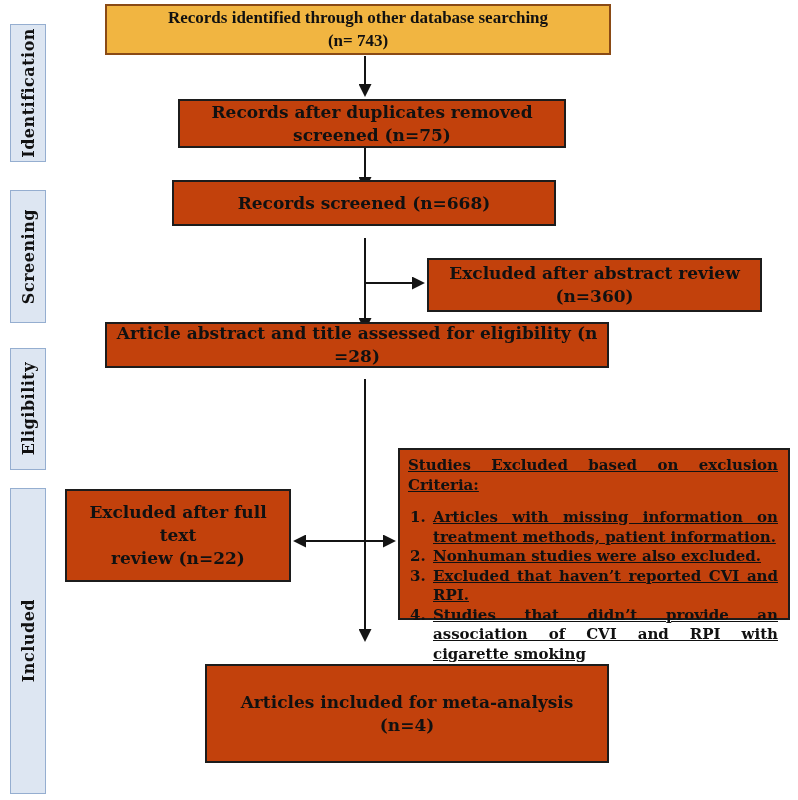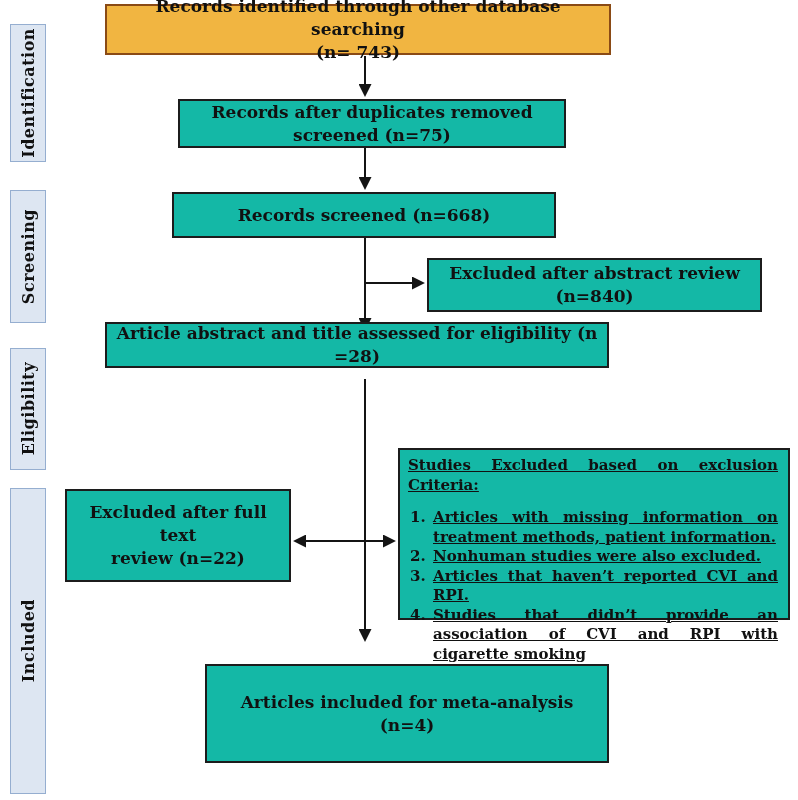--- a/index.html
+++ b/index.html
@@ -35,32 +35,33 @@
   .stage span{
     writing-mode:vertical-rl;
     transform:rotate(180deg);
     font-size:16px;
     letter-spacing:.5px;
     white-space:nowrap;
   }
   
   .fbox{
     position:absolute;
-    background:#14b8a6;
+    background:#c2410c;
     border:2px solid var(--box-border);
     display:flex;align-items:center;justify-content:center;
     text-align:center;
     font-size:17px;
     line-height:1.35;
     white-space:pre-line;
     padding:2px 8px;
   }
   .fbox.orange{
     background:var(--orange-fill);
     border:2px solid var(--orange-border);
+    font-family:Liberation Serif, serif;
   }
   .fbox.left-text{
     display:block;
     text-align:left;
     white-space:normal;
     padding:6px 10px 6px 8px;
     font-size:15px;
     line-height:1.3;
     text-decoration:underline;
   }
@@ -111,35 +112,35 @@
   <div class="stage" style="top:488px;height:306px">
     <span>Included</span>
   </div>
 
   <div class="fbox orange" style="left:105px;top:4px;width:506px;height:51px">Records identified through other database searching
 (n= 743)</div>
 
   <div class="fbox" style="left:178px;top:99px;width:388px;height:49px">Records after duplicates removed
 screened (n=75)</div>
 
-  <div class="fbox" style="left:172px;top:192px;width:384px;height:46px">Records screened (n=668)</div>
+  <div class="fbox" style="left:172px;top:180px;width:384px;height:46px">Records screened (n=668)</div>
 
   <div class="fbox" style="left:427px;top:258px;width:335px;height:54px">Excluded after abstract review
-(n=840)</div>
+(n=360)</div>
 
   <div class="fbox" style="left:105px;top:322px;width:504px;height:46px">Article abstract and title assessed for eligibility (n =28)</div>
 
   <div class="fbox" style="left:65px;top:489px;width:226px;height:93px">Excluded after full text
 review (n=22)</div>
 
   <div class="fbox left-text" style="left:398px;top:448px;width:392px;height:172px">
     <div class="criteria-title">Studies Excluded based on exclusion Criteria:</div>
     <ol class="criteria-list">
       <li>Articles with missing information on treatment methods, patient information.</li>
       <li>Nonhuman studies were also excluded.</li>
-      <li>Articles that haven’t reported CVI and RPI.</li>
+      <li>Excluded that haven’t reported CVI and RPI.</li>
       <li>Studies that didn’t provide an association of CVI and RPI with cigarette smoking</li>
     </ol>
   </div>
 
   <div class="fbox" style="left:205px;top:664px;width:404px;height:99px">Articles included for meta-analysis (n=4)</div>
 
 </div>
 
 </body></html>

